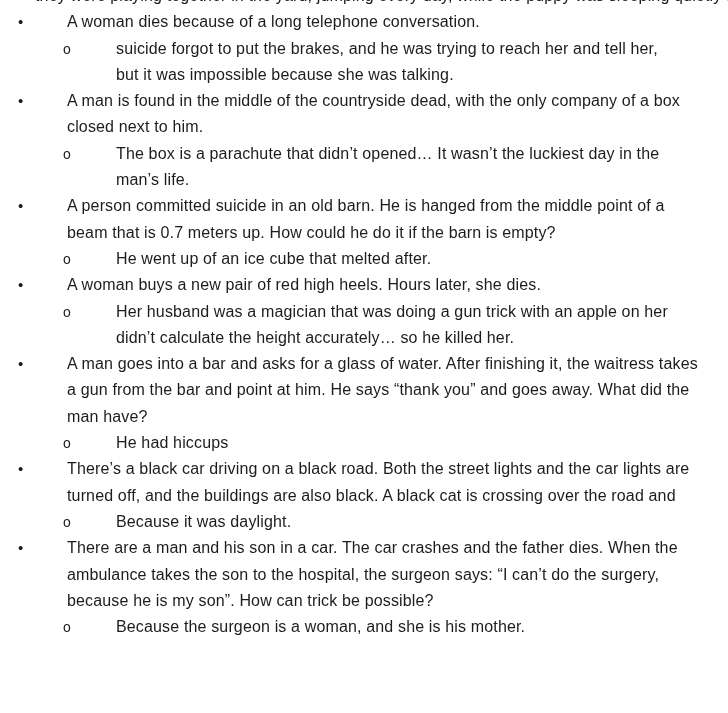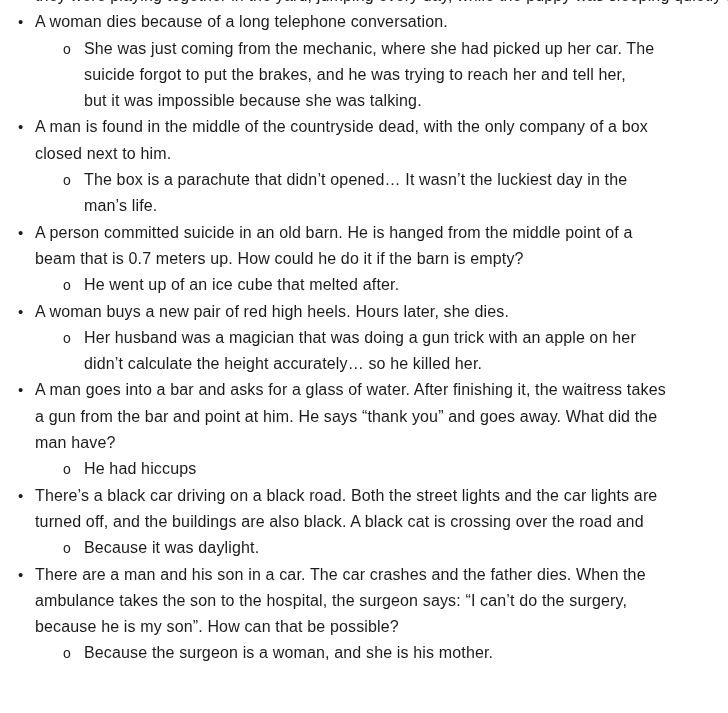--- a/index.html
+++ b/index.html
@@ -39,38 +39,38 @@
     width: 17px;
     font-size: 15px;
   }
   .row.l2 .marker {
     width: 21px;
     font-size: 14px;
   }
   .lines { min-width: 0; }
   .text-line {
     white-space: nowrap;
+    margin-left: 32px;
   }
 </style>
 </head>
 <body style="--page-bg: #ffffff; --text-color: #1c1c1c;">
 
 <div class="doc">
   <div class="clipped-line">they were playing together in the yard, jumping every day, while the puppy was sleeping quietly there</div>
   <div id="bullet-list">
       <div class="row l1">
         <span class="marker">•</span>
         <div class="lines">
           <div class="text-line">A woman dies because of a long telephone conversation.</div>
         </div>
       </div>
       <div class="row l2">
         <span class="marker">o</span>
         <div class="lines">
-          <div class="text-line">She was just coming from the mechanic, where she had picked up her car. The</div>
           <div class="text-line">suicide forgot to put the brakes, and he was trying to reach her and tell her,</div>
           <div class="text-line">but it was impossible because she was talking.</div>
         </div>
       </div>
       <div class="row l1">
         <span class="marker">•</span>
         <div class="lines">
           <div class="text-line">A man is found in the middle of the countryside dead, with the only company of a box</div>
           <div class="text-line">closed next to him.</div>
         </div>
@@ -133,21 +133,21 @@
         <span class="marker">o</span>
         <div class="lines">
           <div class="text-line">Because it was daylight.</div>
         </div>
       </div>
       <div class="row l1">
         <span class="marker">•</span>
         <div class="lines">
           <div class="text-line">There are a man and his son in a car. The car crashes and the father dies. When the</div>
           <div class="text-line">ambulance takes the son to the hospital, the surgeon says: “I can’t do the surgery,</div>
-          <div class="text-line">because he is my son”. How can that be possible?</div>
+          <div class="text-line">because he is my son”. How can trick be possible?</div>
         </div>
       </div>
       <div class="row l2">
         <span class="marker">o</span>
         <div class="lines">
           <div class="text-line">Because the surgeon is a woman, and she is his mother.</div>
         </div>
       </div>
     </div>
 </div>

